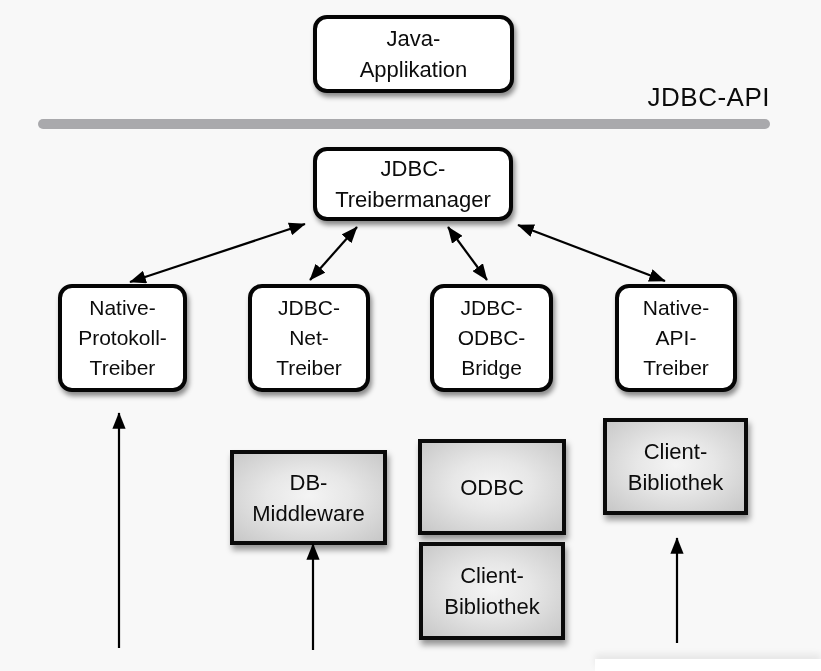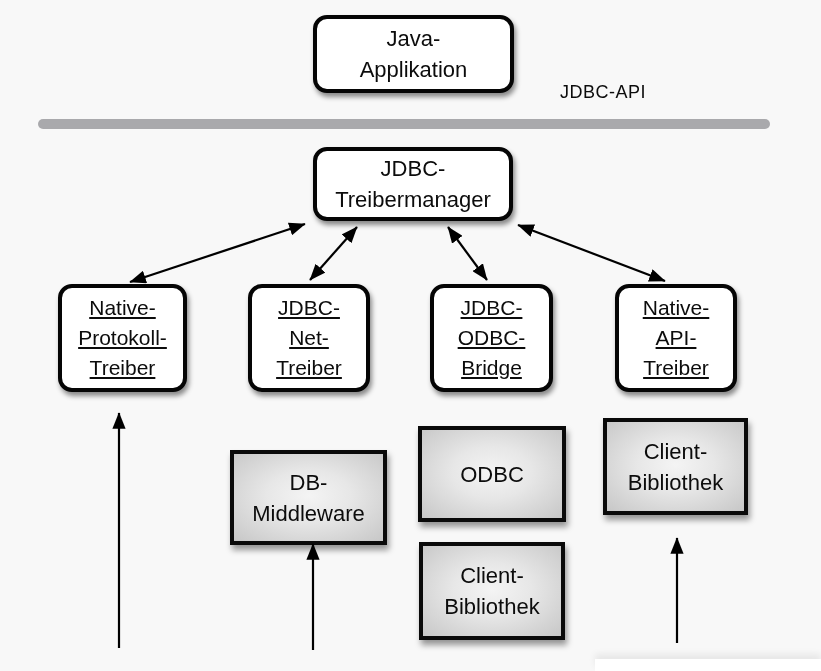--- a/index.html
+++ b/index.html
@@ -39,28 +39,29 @@
     background: radial-gradient(ellipse at 50% 48%, #f4f4f4 0%, #e7e7e7 40%, #c7c7c7 100%);
     box-shadow: 2px 5px 6px rgba(0,0,0,0.40);
     display: flex;
     align-items: center;
     justify-content: center;
     text-align: center;
     color: #0c0c0c;
     white-space: pre-line;
   }
   .lbl-2l { font-size: 22px; line-height: 31px; }
-  .lbl-3l { font-size: 21px; line-height: 30px; text-decoration: underline; }
+  .lbl-3l { font-size: 21px; line-height: 30px; }
 
   #api-label {
     position: absolute;
     left: 560px;
     top: 82px;
     width: 210px;
-    font-size: 18px;
+    text-align: right;
+    font-size: 26px;
     color: #0c0c0c;
     letter-spacing: 0.5px;
   }
   #divider {
     position: absolute;
     left: 38px;
     top: 119px;
     width: 732px;
     height: 10px;
     border-radius: 5px;
@@ -118,21 +119,21 @@
   <div class="wnode lbl-3l" style="left:615px; top:284px; width:122px; height:108px;">
     <span>Native-
 API-
 Treiber</span>
   </div>
 
   <div class="gnode lbl-2l" style="left:230px; top:418px; width:157px; height:95px;margin-top:32px;">
     <span>DB-
 Middleware</span>
   </div>
-  <div class="gnode lbl-2l" style="left:418px; top:426px; width:148px; height:96px;">
+  <div class="gnode lbl-2l" style="left:418px; top:439px; width:148px; height:96px;">
     <span>ODBC</span>
   </div>
   <div class="gnode lbl-2l" style="left:603px; top:418px; width:145px; height:97px;">
     <span>Client-
 Bibliothek</span>
   </div>
   <div class="gnode lbl-2l" style="left:419px; top:542px; width:146px; height:98px;">
     <span>Client-
 Bibliothek</span>
   </div>

